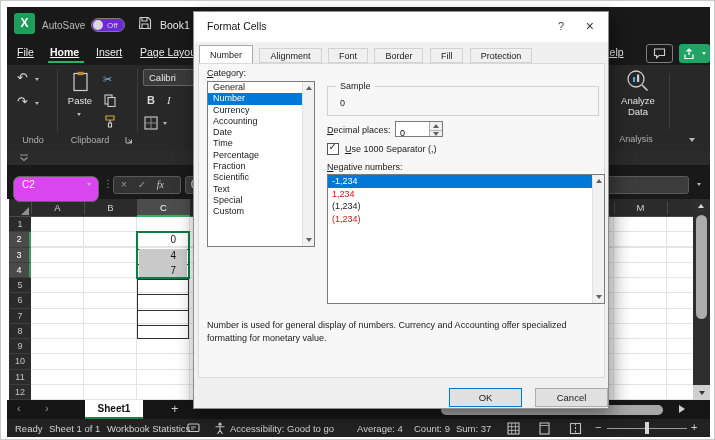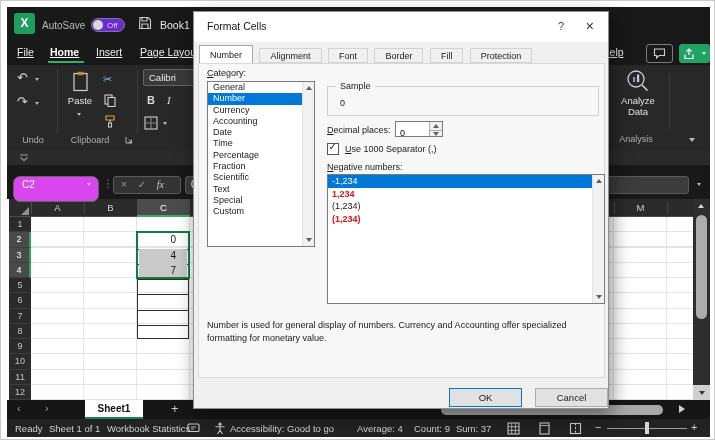--- a/index.html
+++ b/index.html
@@ -51,21 +51,21 @@
     border:1px solid #d2d2d2;background:#f0f0f0;margin-right:2px;}
   .dtab.sel{background:#fff;border-color:#a8a8a8;height:18px;line-height:18px;border-bottom:none;}
   .dpage{position:absolute;left:4px;top:51px;width:407px;height:315px;background:#f7f7f7;border:1px solid #d9d9d9;}
   .dlabel{position:absolute;font-size:9px;color:#1a1a1a;}
   .dlabel.accel::first-letter{text-decoration:underline;}
   .listbox{position:absolute;background:#fff;border:1px solid #7a7a7a;}
   .cat-item{height:11.3px;line-height:11.3px;font-size:9px;color:#1a1a1a;padding-left:5px;}
   .cat-item.sel{background:#0078d7;color:#fff;}
   .neg-item{height:12.6px;line-height:12.6px;font-size:9px;padding-left:4px;}
   .neg-item.sel{background:#0078d7;color:#fff;}
-  .neg-red{color:#e01111;font-weight:bold;}
+  .neg-red{color:#e01111;}
   .neg-black{color:#1a1a1a;}
   .lb-scroll{position:absolute;right:0;top:0;width:12px;height:100%;background:#f1f1f1;border-left:1px solid #e2e2e2;}
   .tri-up{width:0;height:0;border-left:3px solid transparent;border-right:3px solid transparent;border-bottom:4px solid #606060;}
   .tri-dn{width:0;height:0;border-left:3px solid transparent;border-right:3px solid transparent;border-top:4px solid #606060;}
   .dbtn{position:absolute;width:73px;height:19px;background:#e1e1e1;font-size:9.5px;color:#1a1a1a;text-align:center;line-height:17px;}
   .groupbox{position:absolute;border:1px solid #cfcfcf;}
   svg{display:block;}
 </style>
 </head>
 <body>

